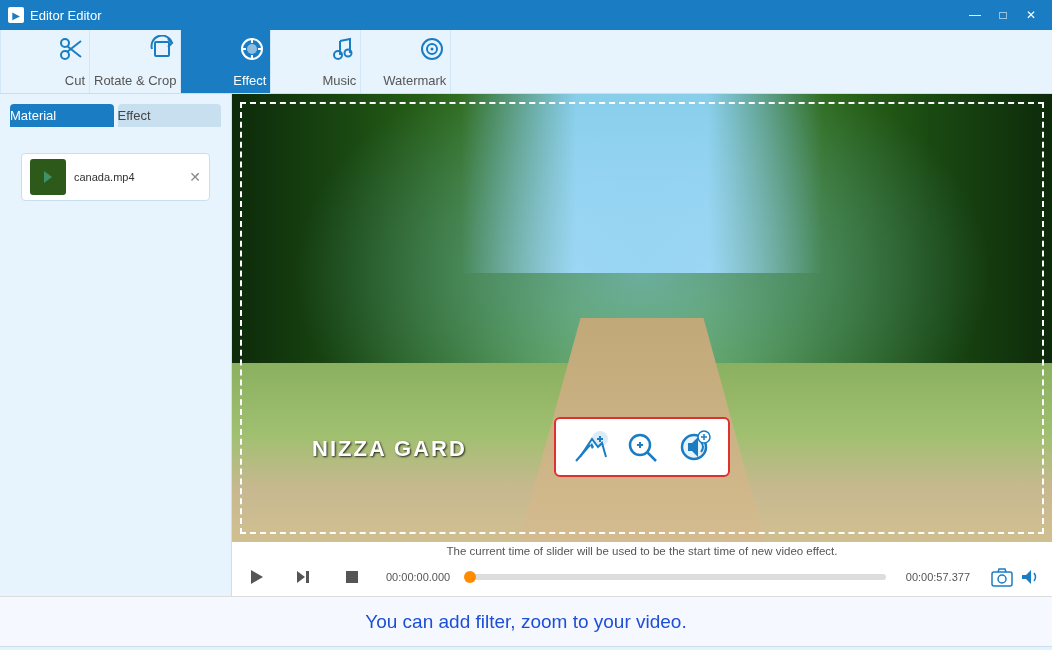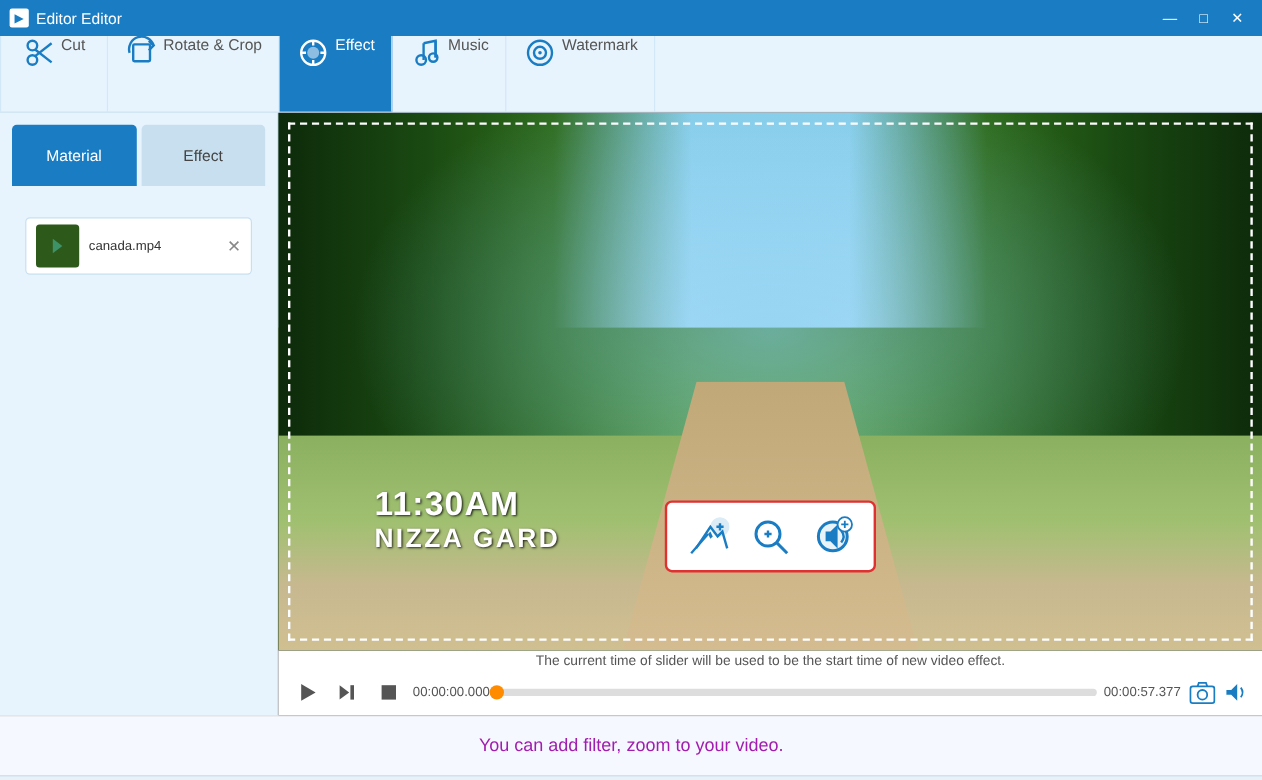--- a/index.html
+++ b/index.html
@@ -59,24 +59,24 @@
     
     .tab-bar {
       background: #e8f4fd;
       height: 64px;
       display: flex;
       align-items: center;
       border-bottom: 1px solid #c8dff0;
     }
     .tab-item {
       display: flex;
-      flex-direction: row;
-      align-items: flex-start;
-      justify-content: center;
-      padding: 0 14px;
+      flex-direction: column;
+      align-items: flex-end;
+      justify-content: center;
+      padding: 0 4px;
       height: 100%;
       cursor: pointer;
       font-size: 13px;
       color: #555;
       gap: 4px;
       border-right: 1px solid #d0e8f8;
       min-width: 90px;
     }
     .tab-item:first-child { border-left: 1px solid #d0e8f8; }
     .tab-item.active {
@@ -102,22 +102,21 @@
       display: flex;
       flex-direction: column;
     }
     .sidebar-tabs {
       display: flex;
       padding: 10px 10px 0;
       gap: 4px;
     }
     .sidebar-tab {
       flex: 1;
-      padding: 18px 0;
-      text-align: center;
+      padding: 4px 0;
       border-radius: 4px 4px 0 0;
       cursor: pointer;
       font-size: 13px;
       font-weight: 500;
     }
     .sidebar-tab.active {
       background: #1a7dc4;
       color: white;
     }
     .sidebar-tab.inactive {
@@ -261,22 +260,22 @@
       color: #1a7dc4;
       font-size: 16px;
     }
 
     
     .info-bar {
       background: #f5f8ff;
       border-top: 1px solid #ddd;
       padding: 12px 32px;
       text-align: center;
-      font-size: 15px;
-      color: #a21caf;
+      font-size: 19px;
+      color: #1d4ed8;
       height: 50px;
       display: flex;
       align-items: center;
       justify-content: center;
     }
 
     
     .bottom-bar {
       height: 54px;
       background: #e8f0f8;
@@ -293,21 +292,21 @@
     }
     .hint-row {
       text-align: center;
       padding: 3px;
       font-size: 11.5px;
       color: #555;
     }
     .controls-row {
       display: flex;
       align-items: center;
-      gap: 6px;
+      gap: 20px;
       padding: 3px 10px 5px;
       text-align: right;
     }
   </style>
 </head>
 <body>
 
 <div class="title-bar">
   <div class="title-bar-left">
     <div class="title-icon">▶</div>
@@ -419,21 +418,20 @@
         <div style="position:absolute; top:0; left:0; right:0; bottom:0; background: 
           radial-gradient(ellipse at 50% 40%, rgba(135,206,235,0.6) 0%, transparent 60%),
           linear-gradient(90deg, #0d2a0a 0%, #1a4a12 15%, #2d6a1a 28%, transparent 42%, transparent 58%, #2d6a1a 72%, #1a4a12 85%, #0d2a0a 100%);
         "></div>
 
         <div style="position:absolute; bottom:0; left:0; right:0; height:40%; background: linear-gradient(180deg, #8ab060 0%, #a0c070 40%, #c8b890 70%, #d0c090 100%);"></div>
 
         <div style="position:absolute; bottom:0; left:35%; right:35%; height:50%; background: linear-gradient(180deg, #c0a878 0%, #d4bc90 100%); clip-path: polygon(25% 0%, 75% 0%, 100% 100%, 0% 100%);"></div>
 
         <div class="timestamp-overlay">
-          <div class="time-text">11:30AM</div>
           <div class="location-text">NIZZA GARD</div>
         </div>
 
         <div class="selection-border"></div>
 
         <div class="dropdown-arrow">⌄</div>
 
         <div class="effect-buttons">
 
           <div class="effect-btn" title="Add filter/effect">

